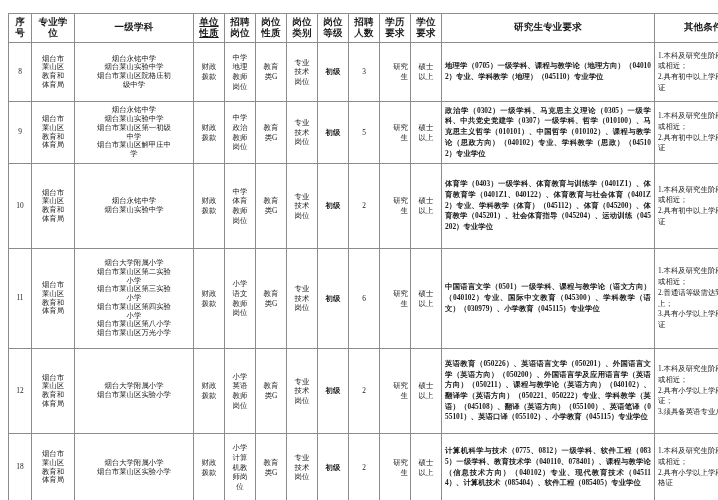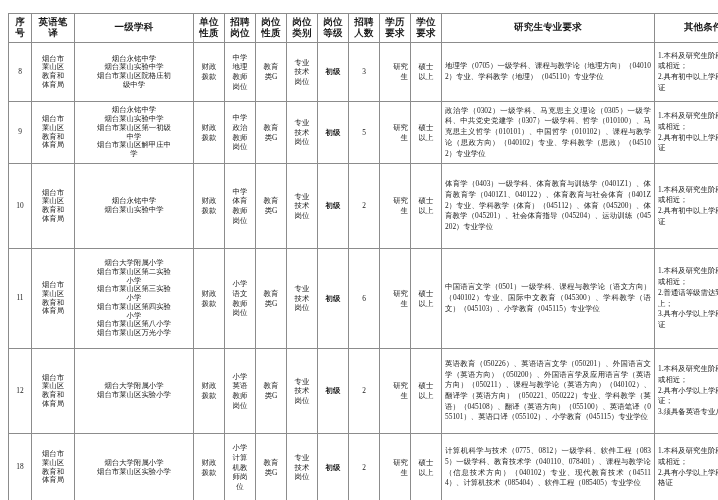--- a/index.html
+++ b/index.html
@@ -54,27 +54,27 @@
   td.c-dept     { width: 38px; }
   td.c-unit     { width: 114px; }
   td.c-nature   { width: 26px; }
   td.c-post     { width: 26px; }
   td.c-pnature  { width: 26px; }
   td.c-cat      { width: 26px; }
   td.c-level    { width: 26px; font-weight: bold; }
   td.c-count    { width: 26px; }
   td.c-edu      { width: 26px; text-align: right; }
   td.c-degree   { width: 26px; }
-  td.c-major    { width: 208px; }
+  td.c-major    { width: 208px; font-weight: bold; }
   td.c-other    { width: 112px; }
 
   th.h-seq      { width: 18px; }
   th.h-dept     { width: 38px; }
   th.h-unit     { width: 114px; }
-  th.h-nature   { width: 26px; }
+  th.h-nature   { width: 26px; text-decoration: underline; }
   th.h-post     { width: 26px; }
   th.h-pnature  { width: 26px; }
   th.h-cat      { width: 26px; margin-left: 43px; }
   th.h-level    { width: 26px; }
   th.h-count    { width: 26px; margin-left: 36px; }
   th.h-edu      { width: 26px; }
   th.h-degree   { width: 26px; margin-top: 16px; }
   th.h-major    { width: 208px; }
   th.h-other    { width: 112px; }
 
@@ -110,21 +110,21 @@
 <body>
 
 <div id="sheet">
   <table class="recruit">
     <thead>
       <tr>
         <th class="h-seq">
             <span class="stack">序号</span>
           </th>
         <th class="h-dept">
-            <span class="stack">英语笔译</span>
+            <span class="stack">专业学位</span>
           </th>
         <th class="h-unit">
             <span class="stack">一级学科</span>
           </th>
         <th class="h-nature">
             <span class="stack">单位性质</span>
           </th>
         <th class="h-post">
             <span class="stack">招聘岗位</span>
           </th>
@@ -382,21 +382,21 @@
           </td>
         <td class="c-edu">
             <span class="narrow-text">研究
 生</span>
           </td>
         <td class="c-degree">
             <span class="narrow-text">硕士
 以上</span>
           </td>
         <td class="c-major">
-            <span class="major-text">中国语言文学（0501）一级学科、课程与教学论（语文方向）（040102）专业、国际中文教育（045300）、学科教学（语文）（045103）、小学教育（045115）专业学位</span>
+            <span class="major-text">中国语言文学（0501）一级学科、课程与教学论（语文方向）（040102）专业、国际中文教育（045300）、学科教学（语文）（030979）、小学教育（045115）专业学位</span>
           </td>
         <td class="c-other">
             <span class="other-text">1.本科及研究生阶段所学专业相同或相近；
 2.普通话等级需达到二级甲等以上；
 3.具有小学以上学段语文教师资格证</span>
           </td>
 
       </tr>
 
       <tr style="height:85px">

